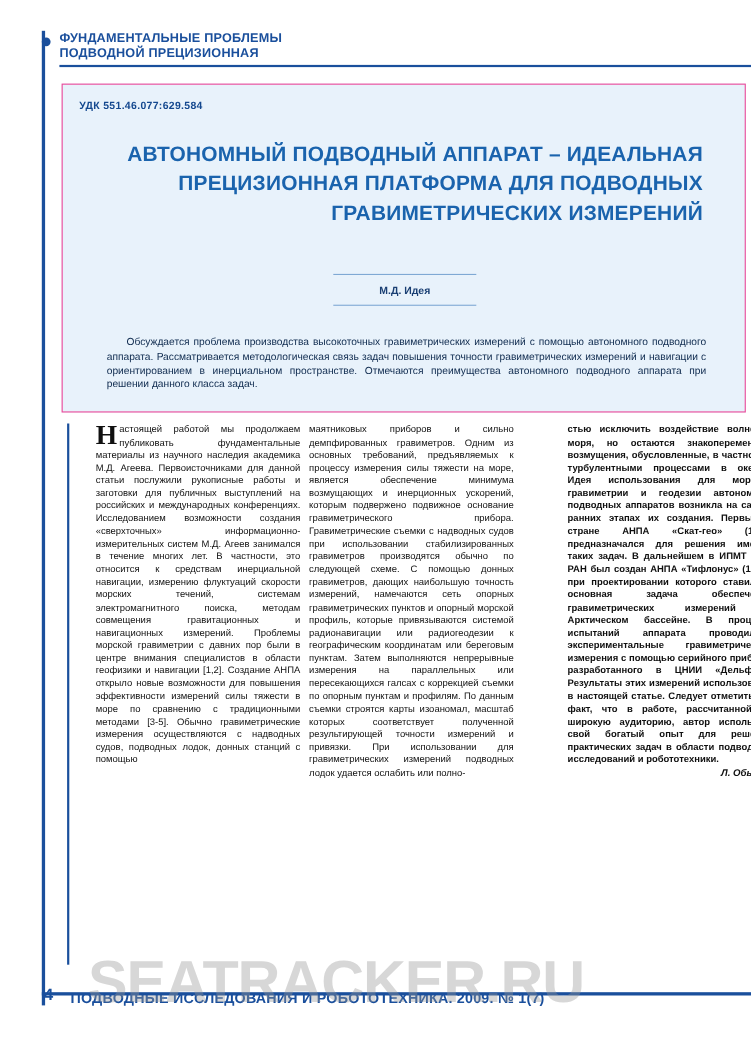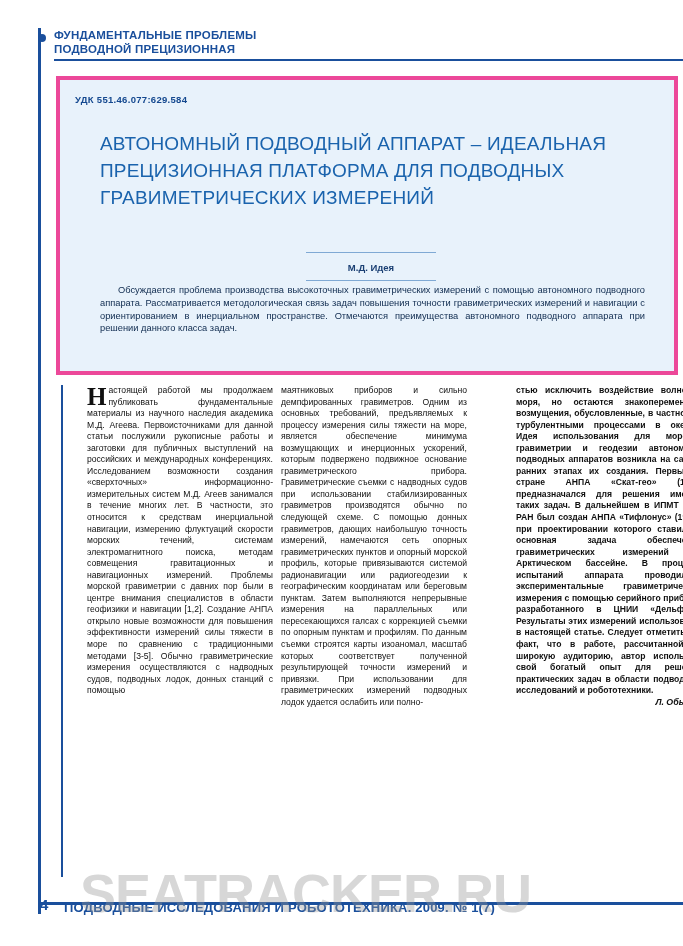--- a/index.html
+++ b/index.html
@@ -64,37 +64,37 @@
     width: 640px; height: 2px;
     background: #1a4f9c;
   }
 
   
   .titlebox {
     position: absolute;
     left: 36px; top: 76px;
     width: 622px; height: 299px;
     background: #e8f2fb;
-    border: 4px solid #ec4899;
+    border: 1px solid #ec4899;
   }
   .udk {
     position: absolute;
     left: 15px; top: 14px;
     font-size: 9.5px;
     font-weight: bold;
     color: #14488f;
     letter-spacing: .3px;
   }
   .paper-title {
     position: absolute;
     left: 40px; top: 50px;
     width: 542px;
-    text-align: left;
+    text-align: right;
     font-size: 19px;
-    font-weight: normal;
+    font-weight: bold;
     color: #1a63ad;
     line-height: 27px;
     letter-spacing: .2px;
   }
   .author-rule {
     position: absolute;
     left: 246px; top: 172px;
     width: 130px; height: 1px;
     background: #7fa9d4;
   }
@@ -108,21 +108,21 @@
     color: #1a3f73;
   }
   .author-rule2 {
     position: absolute;
     left: 246px; top: 200px;
     width: 130px; height: 1px;
     background: #7fa9d4;
   }
   .abstract {
     position: absolute;
-    left: 40px; top: 204px;
+    left: 40px; top: 228px;
     width: 545px;
     font-size: 9.3px;
     line-height: 12.8px;
     color: #0e2a4e;
     text-align: justify;
     text-indent: 18px;
   }
 
   
   .bodybox {

